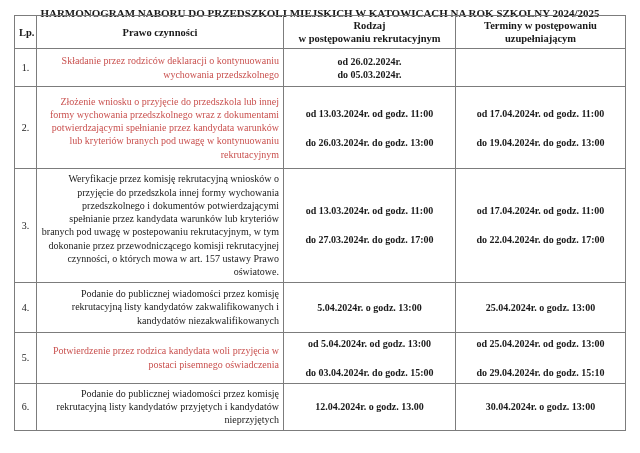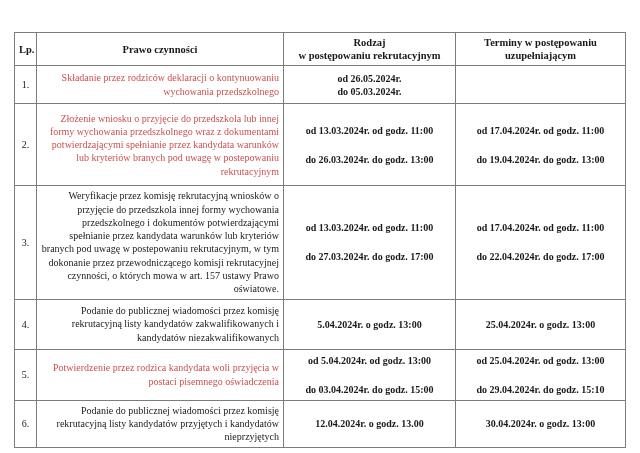--- a/index.html
+++ b/index.html
@@ -22,21 +22,21 @@
     left: 0;
     width: 640px;
     text-align: center;
     font-size: 11px;
     font-weight: bold;
     color: #1a1a1a;
     letter-spacing: 0px;
   }
   table.schedule {
     position: absolute;
-    top: 32px;
+    top: 15px;
     left: 14px;
     width: 611px;
     border-collapse: collapse;
     table-layout: fixed;
   }
   table.schedule th,
   table.schedule td {
     border: 1px solid #7c7c7c;
     vertical-align: middle;
     padding: 3px 4px;
@@ -81,20 +81,21 @@
   tbody tr:nth-child(2) { height: 82px; }
   tbody tr:nth-child(3) { height: 104px; }
   tbody tr:nth-child(4) { height: 50px; }
   tbody tr:nth-child(5) { height: 51px; }
   tbody tr:nth-child(6) { height: 43px; }
 </style>
 </head>
 <body>
 
 <div class="page">
+  <div class="doc-title">HARMONOGRAM NABORU DO PRZEDSZKOLI MIEJSKICH W KATOWICACH NA ROK SZKOLNY 2024/2025</div>
 
   <table class="schedule">
     <colgroup>
       <col class="c-lp">
       <col class="c-act">
       <col class="c-rec">
       <col class="c-sup">
     </colgroup>
     <thead>
       <tr>
@@ -104,28 +105,28 @@
 w postępowaniu rekrutacyjnym</th>
         <th>Terminy w postępowaniu
 uzupełniającym</th>
       </tr>
     </thead>
     <tbody id="schedule-body">
         <tr>
           <td class="lp-cell">1.</td>
           <td class="activity-cell red">Składanie przez rodziców deklaracji o kontynuowaniu wychowania przedszkolnego</td>
           <td class="term-cell">
-            <div>od 26.05.2024r.</div>
+            <div>od 26.02.2024r.</div>
             <div>do 05.03.2024r.</div>
           </td>
           <td class="term-cell"></td>
         </tr>
         <tr>
           <td class="lp-cell">2.</td>
-          <td class="activity-cell red">Złożenie wniosku o przyjęcie do przedszkola lub innej formy wychowania przedszkolnego wraz z dokumentami potwierdzającymi spełnianie przez kandydata warunków lub kryteriów branych pod uwagę w postepowaniu rekrutacyjnym</td>
+          <td class="activity-cell red">Złożenie wniosku o przyjęcie do przedszkola lub innej formy wychowania przedszkolnego wraz z dokumentami potwierdzającymi spełnianie przez kandydata warunków lub kryteriów branych pod uwagę w kontynuowaniu rekrutacyjnym</td>
           <td class="term-cell spread">
             <div>od 13.03.2024r. od godz. 11:00</div>
             <div>do 26.03.2024r. do godz. 13:00</div>
           </td>
           <td class="term-cell spread">
             <div>od 17.04.2024r. od godz. 11:00</div>
             <div>do 19.04.2024r. do godz. 13:00</div>
           </td>
         </tr>
         <tr>

